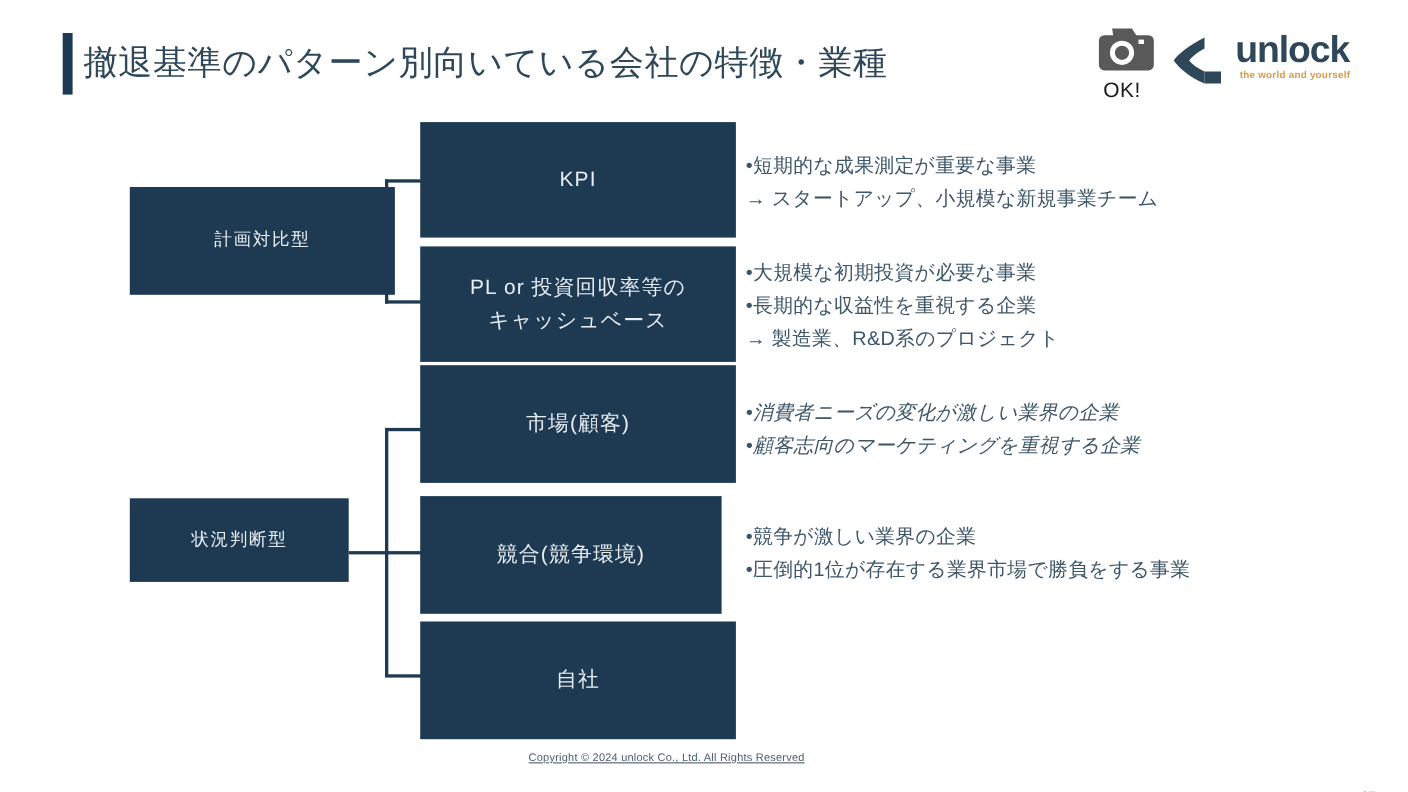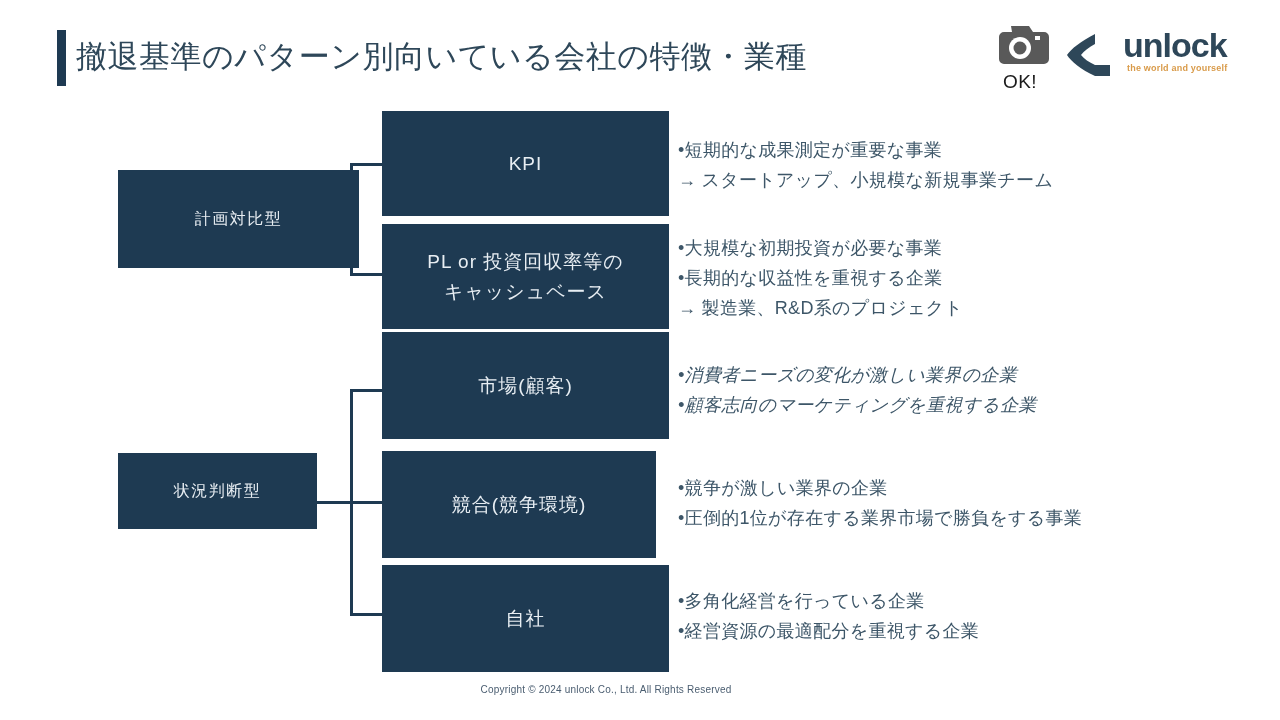--- a/index.html
+++ b/index.html
@@ -121,20 +121,21 @@
   
   .footer-copy {
     position: absolute;
     left: 0;
     top: 684px;
     width: 1212px;
     text-align: center;
     font-size: 10px;
     color: #4a5d70;
     letter-spacing: 0.2px;
+    text-decoration: underline;
   }
   .footer-page {
     position: absolute;
     right: 30px;
     top: 718px;
     font-size: 11px;
     color: #6b7d8c;
   }
 </style>
 </head>
@@ -208,19 +209,17 @@
     <span class="label">競合(競争環境)</span>
   </div>
   <div class="node-box" style="left:382px; top:565px; width:287px; height:107px;">
     <span class="label">自社</span>
   </div>
 
   <div class="bullets" style="left:678px; top:360px; width:560px;font-style:italic;">•消費者ニーズの変化が激しい業界の企業
 •顧客志向のマーケティングを重視する企業</div>
   <div class="bullets" style="left:678px; top:473px; width:560px;">•競争が激しい業界の企業
 •圧倒的1位が存在する業界市場で勝負をする事業</div>
-  <div class="bullets" style="left:678px; top:586px; width:560px;">•多角化経営を行っている企業
-•経営資源の最適配分を重視する企業</div>
 
   <div class="footer-copy">Copyright © 2024 unlock Co., Ltd. All Rights Reserved</div>
   <div class="footer-page">67</div>
 
 </div>
 
 </body></html>

